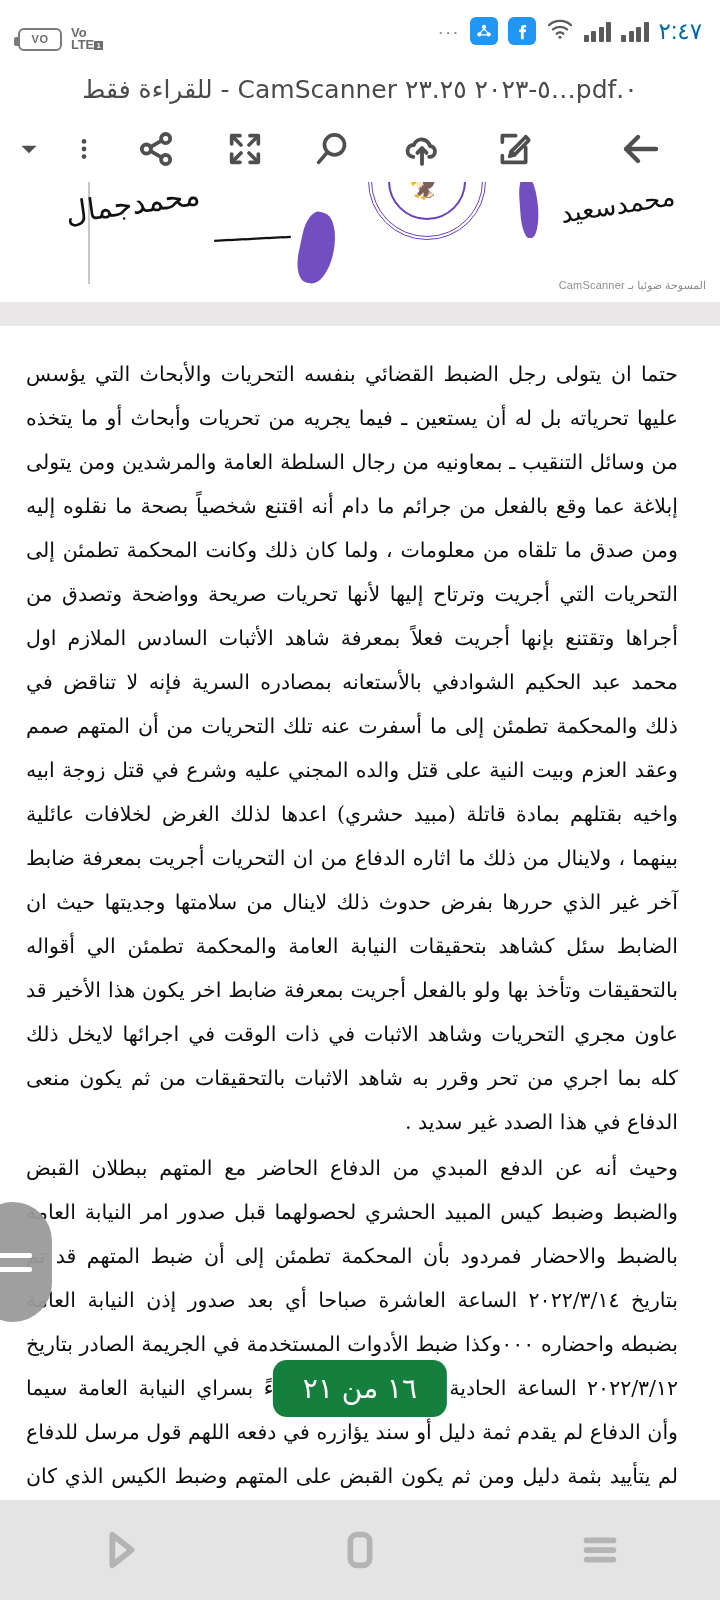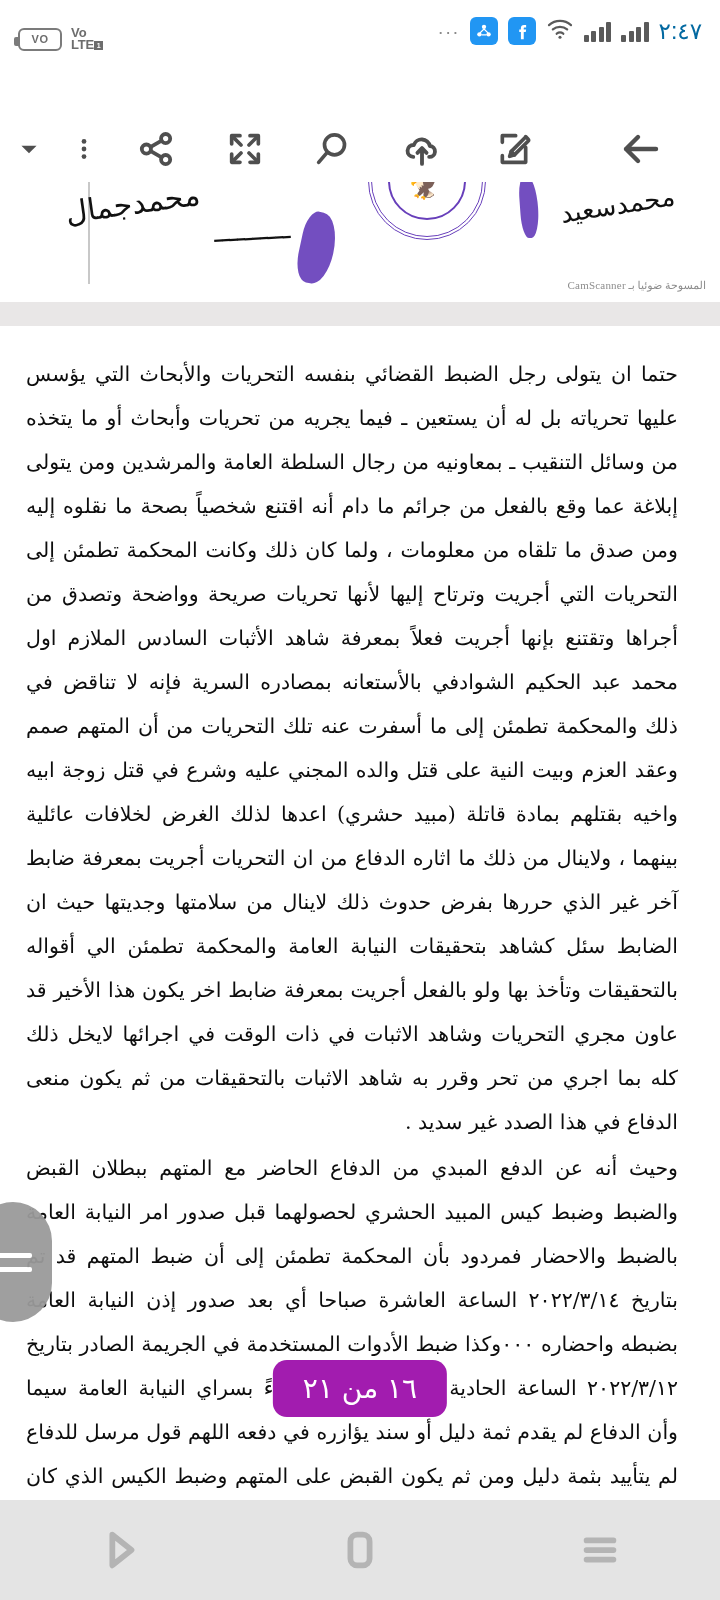--- a/index.html
+++ b/index.html
@@ -77,21 +77,21 @@
 
   
   .p1{ height:120px; overflow:hidden; }
   .scan-edge-l{
     position:absolute; left:88px; top:0; width:2px; height:102px; background:#c8c8c8;
   }
   .ink{ position:absolute; font-family:"DejaVu Sans", sans-serif; color:#111; }
 
   .cs-mark{
     text-align:left; direction:rtl; font-size:11px; color:#8d8d8d;
-    padding:6px 14px 8px 0; font-family:Liberation Serif, serif;
+    padding:6px 14px 8px 0; font-family:Liberation Sans, sans-serif;
     letter-spacing:.2px;
   }
 
   
   .p2{ padding:0; position:relative; }
   .body-text{
     direction:rtl; text-align:justify;
     font-family:"DejaVu Serif", serif;
     font-size:20.5px; line-height:44px; color:#0d0d0d;
     padding:26px 26px 0 26px;
@@ -122,21 +122,21 @@
   .scroll-pill{
     position:absolute; left:-26px; width:78px; height:120px;
     background:#9a9a9a; border-radius:40px; opacity:.95;
     display:flex; flex-direction:column; align-items:center; justify-content:center; gap:9px;
   }
   .scroll-pill i{ display:block; width:38px; height:5px; background:#ffffff; border-radius:2px; }
 
   
   .page-pill{
     position:absolute; left:50%; transform:translateX(-50%);
-    background:#a21caf; color:#fff; border-radius:14px;
+    background:#15803d; color:#fff; border-radius:14px;
     padding:12px 30px; font-size:28px; direction:rtl;
     font-family:"DejaVu Sans", sans-serif; white-space:nowrap;
     z-index:30; letter-spacing:1px;
   }
 
   
   .navbar{
     position:absolute; bottom:0; left:0; width:720px; height:100px;
     background:#e4e4e4; display:flex; align-items:center; justify-content:space-around;
   }
@@ -196,20 +196,23 @@
         <i style="height:7px"></i>
           <i style="height:11px"></i>
           <i style="height:15px"></i>
           <i style="height:20px"></i>
       </span>
 
       <span class="sb-time">٢:٤٧</span>
     </div>
   </div>
 
+  <div class="title-bar">
+    <div class="title-text">٠.pdf…٥-٢٠٢٣ ٢٣.٢٥ CamScanner - للقراءة فقط</div>
+  </div>
 
   <div class="toolbar">
 
     <div class="tb-btn" style="width:58px">
       <svg width="26" height="26" viewBox="0 0 24 24" aria-hidden="true">
         <path d="M5 9 L12 16 L19 9 Z" class="tb-ic-f"></path>
       </svg>
     </div>
 
     <div class="tb-btn" style="width:52px">

